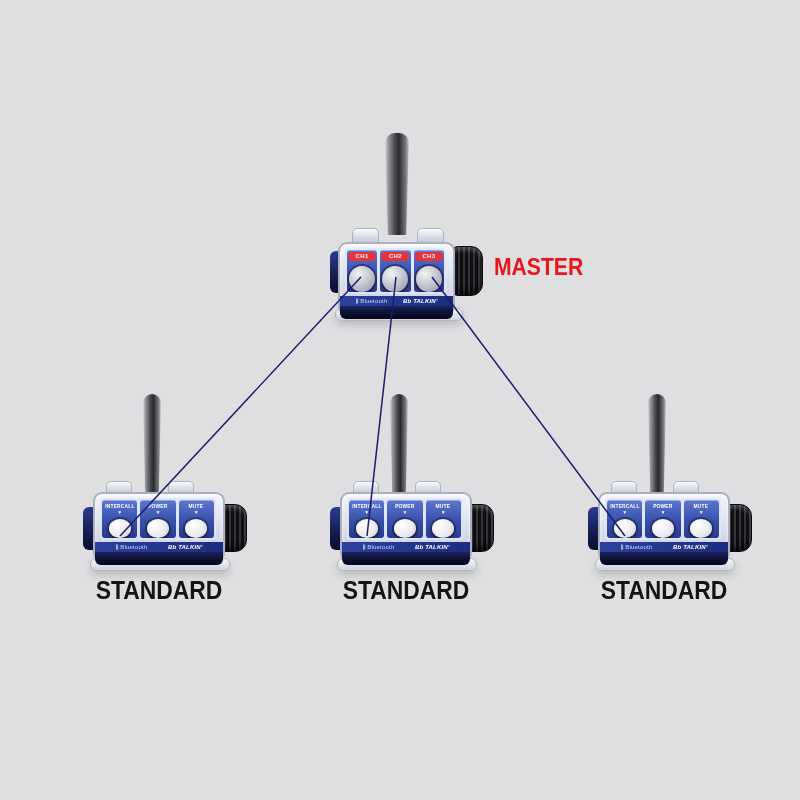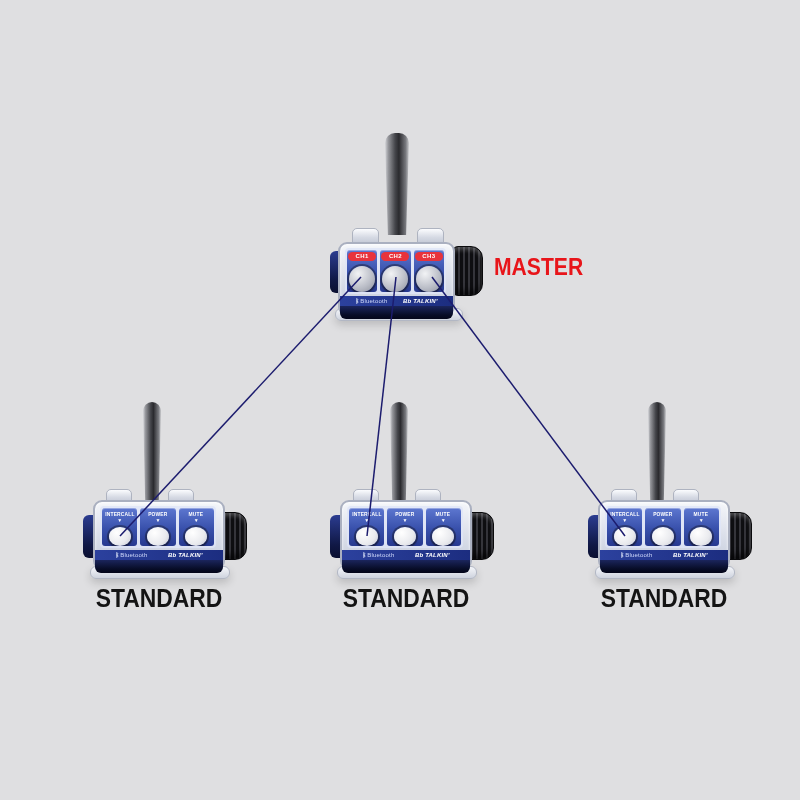--- a/index.html
+++ b/index.html
@@ -113,21 +113,21 @@
     background:#e8333c;border-radius:5px;
     color:#ffffff;font-size:6px;font-weight:bold;
     line-height:9px;text-align:center;letter-spacing:.4px;
   }
   #master .btn{
     width:26px;height:26px;margin-top:5px;
     background:radial-gradient(circle at 35% 30%,#f2f3f5,#b8bbc5 60%,#8c8f9a);
   }
 
   
-  .standard{top:400px;width:170px;height:215px;text-decoration:underline;}
+  .standard{top:392px;width:170px;height:215px;text-decoration:underline;}
   #std1{left:83px;} #std2{left:330px;} #std3{left:588px;}
   .standard .antenna{left:60px;top:2px;width:18px;height:98px;}
   .standard .latch{width:24px;height:13px;top:89px;}
   .standard .latch-a{left:23px;} .standard .latch-b{left:85px;}
   .standard .knob{left:135px;top:112px;width:27px;height:46px;}
   .standard .endcap{left:0px;top:115px;width:12px;height:43px;}
   .standard .case{left:10px;top:100px;width:132px;height:70px;}
   .standard .panel{height:42px;}
   .standard .base{left:7px;top:166px;width:138px;height:11px;}
   .ctl-label{

